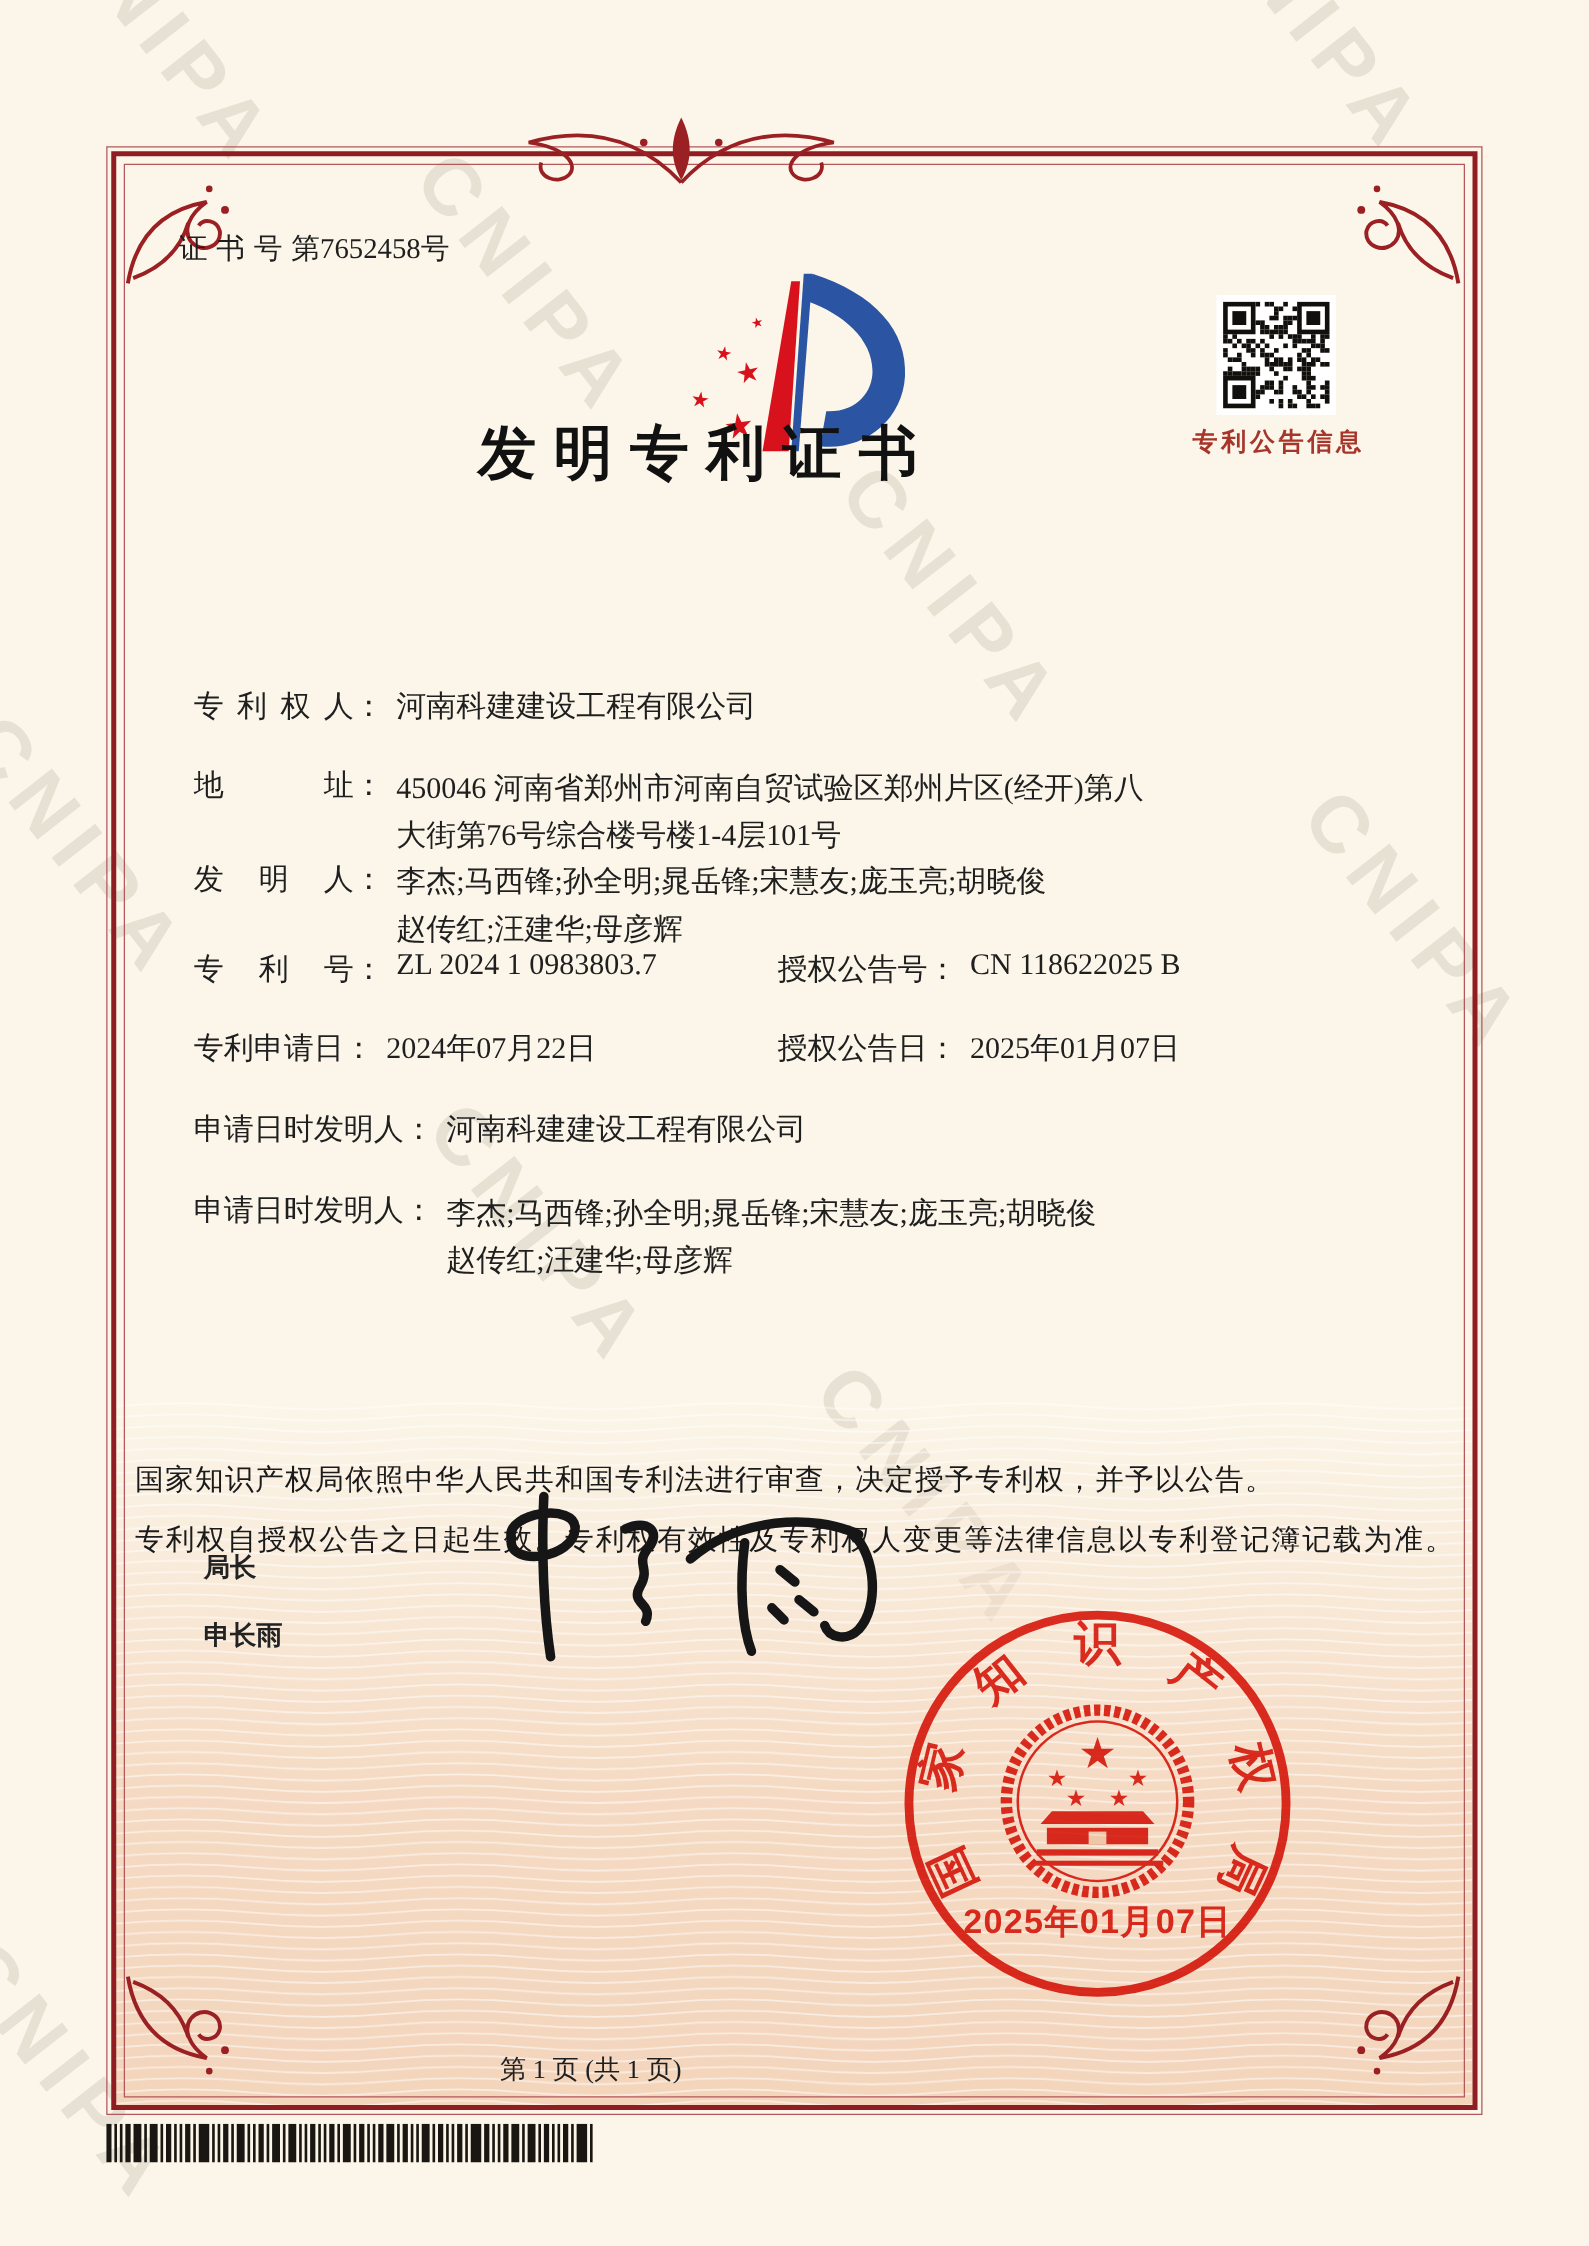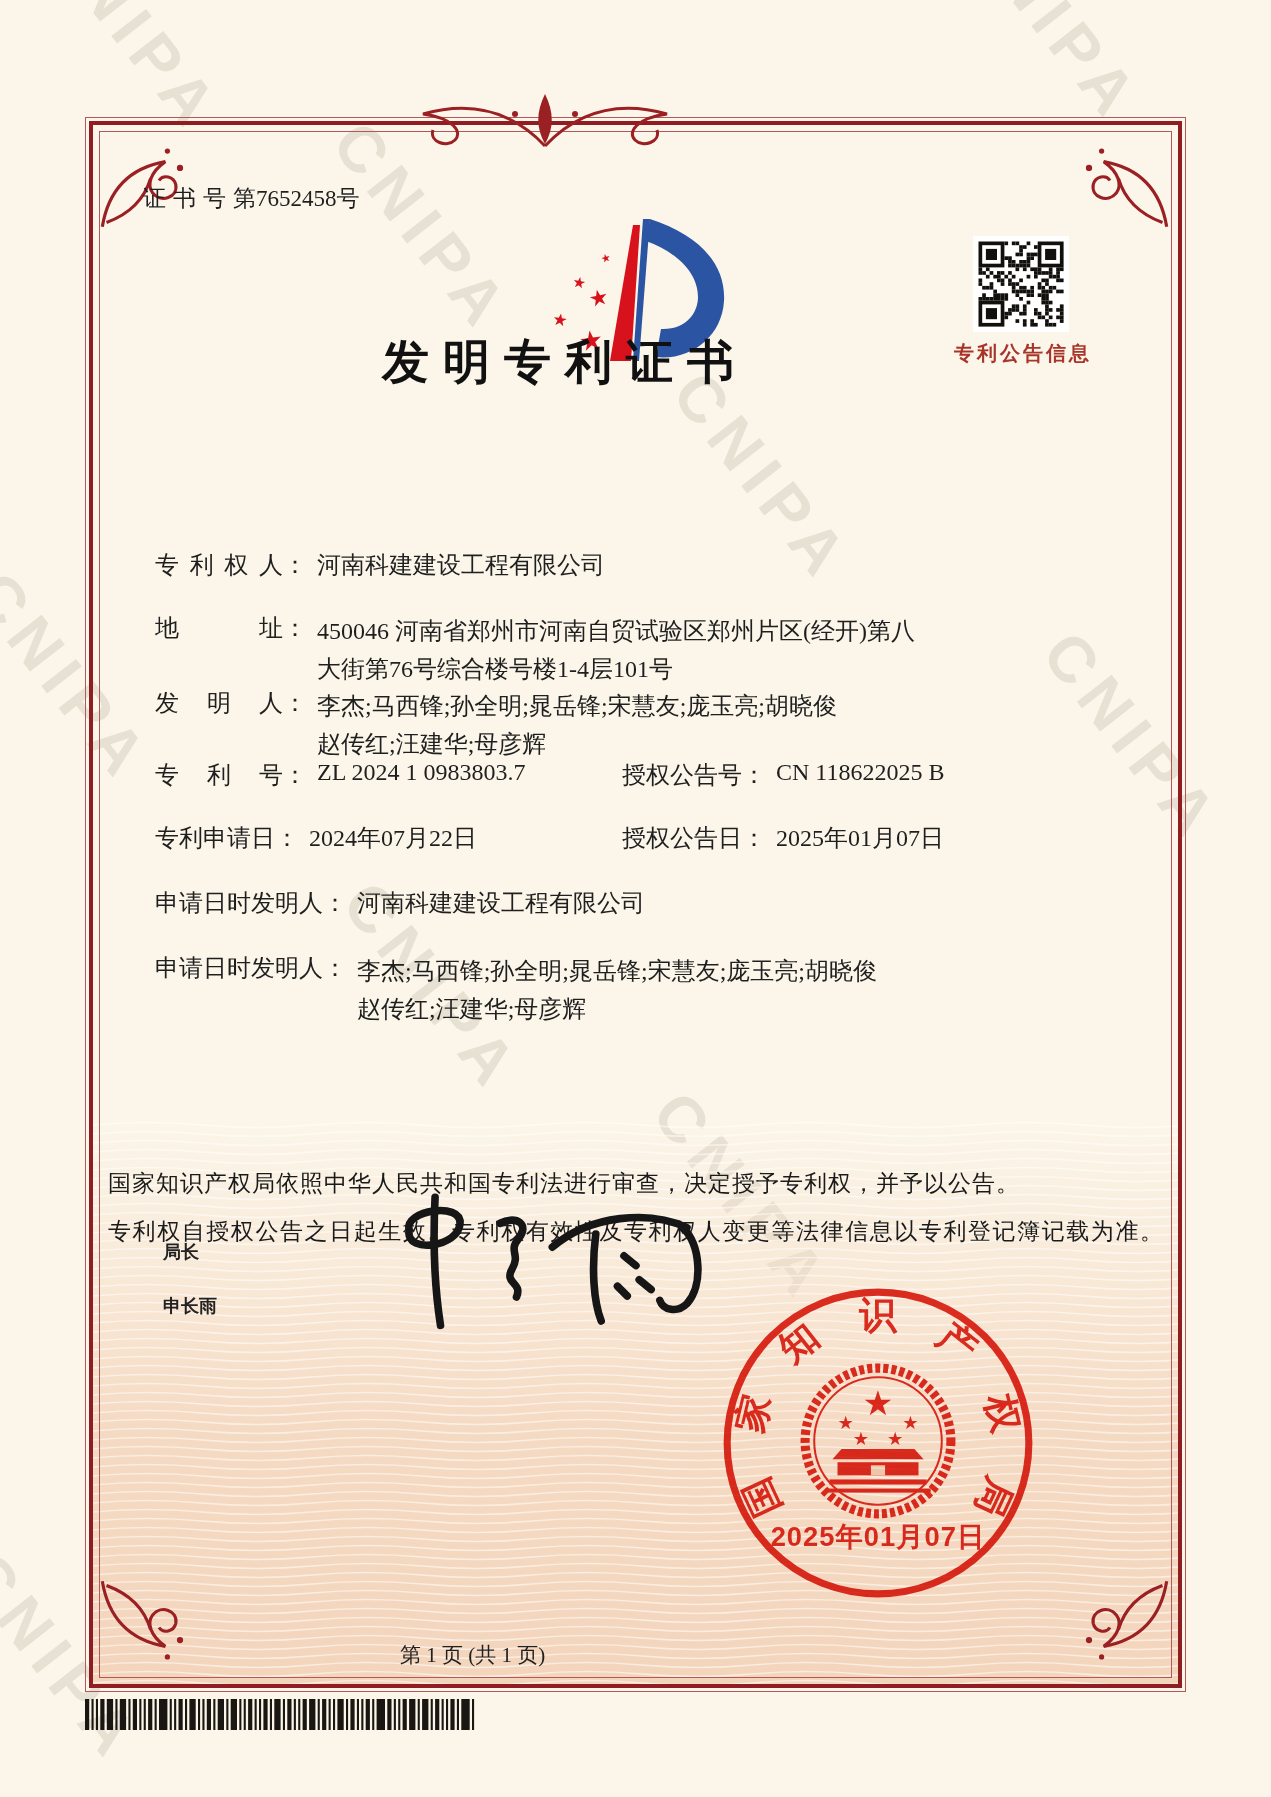--- a/index.html
+++ b/index.html
@@ -36,21 +36,21 @@
   .val div{line-height:38px;}
   .r-name{top:452px}.r-patentee{top:549px}.r-addr{top:612px}.r-inv{top:687px}
   .r-patno{top:759px}.r-appdate{top:822px}.r-appl{top:887px}.r-invf{top:952px}
   .rc-grantno{top:759px}.rc-grantdate{top:822px}
   
   .legal{position:absolute;left:108px;top:1168px;width:1056px;font-size:23px;color:#1a1a1a;}
   .legal .l1{letter-spacing:1px;margin-bottom:17px;}
   .legal .l2{text-align:justify;text-align-last:justify;letter-spacing:1px;}
   
   .signer{position:absolute;left:163px;font-family:"Liberation Sans","DejaVu Sans",sans-serif;
-          font-weight:bold;font-size:18px;color:#222;}
+          font-weight:bold;font-size:21px;color:#222;}
   .signer.t{top:1240px}.signer.n{top:1294px}
   .sig{position:absolute;left:382px;top:1182px;width:345px;height:152px;}
   .sig path{fill:none;stroke:#161616;stroke-width:7;stroke-linecap:round;stroke-linejoin:round;}
   
   .seal{position:absolute;left:716px;top:1281px;width:324px;height:324px;mix-blend-mode:multiply;opacity:.95;}
   .seal .red{fill:#df2318;}
   .seal text{font-weight:bold;}
   
   .pageno{position:absolute;left:400px;top:1641px;width:380px;text-align:left;font-size:21px;}
   .barcode{position:absolute;left:85px;top:1699px;width:392px;height:31px;}

